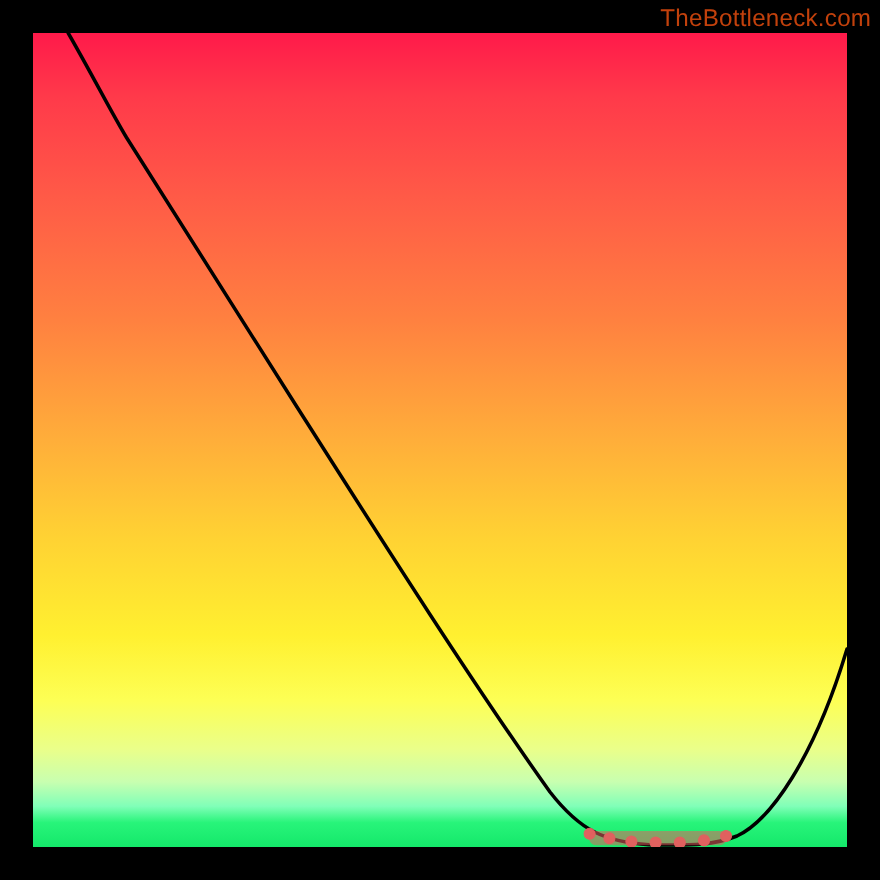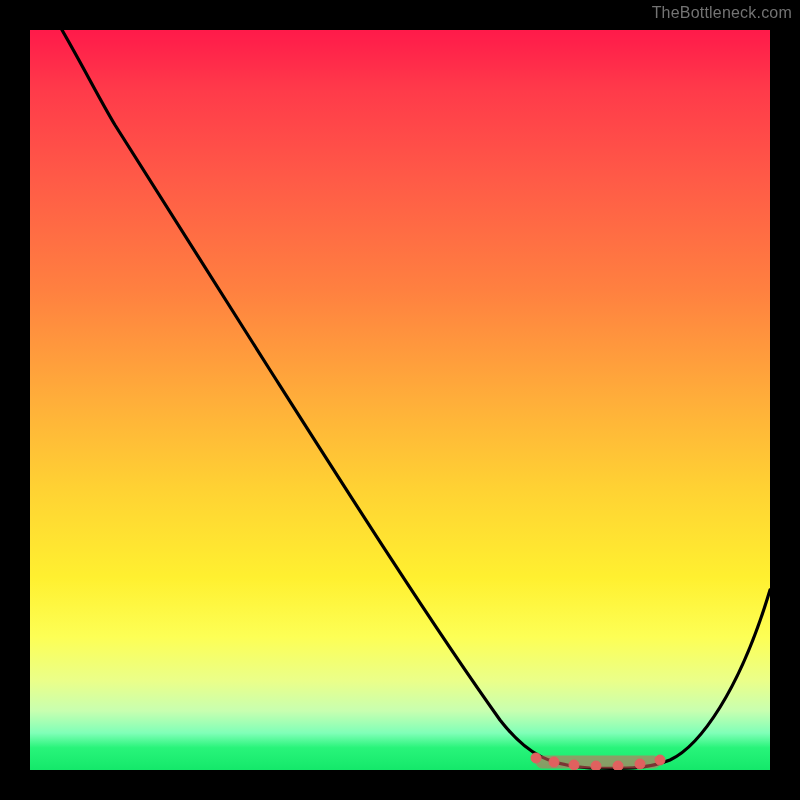--- a/index.html
+++ b/index.html
@@ -50,22 +50,22 @@
   svg.curve {
     position: absolute;
     inset: 0;
     width: 740px;
     height: 740px;
   }
   .watermark {
     position: absolute;
     top: 4px;
     right: 8px;
-    color: #737373;
-    font-size: 16px;
+    color: #c2410c;
+    font-size: 22px;
     font-weight: 500;
     letter-spacing: 0.2px;
     user-select: none;
     margin-left: 19px;
   }
 </style>
 </head>
 <body>
 
 <div class="frame">

